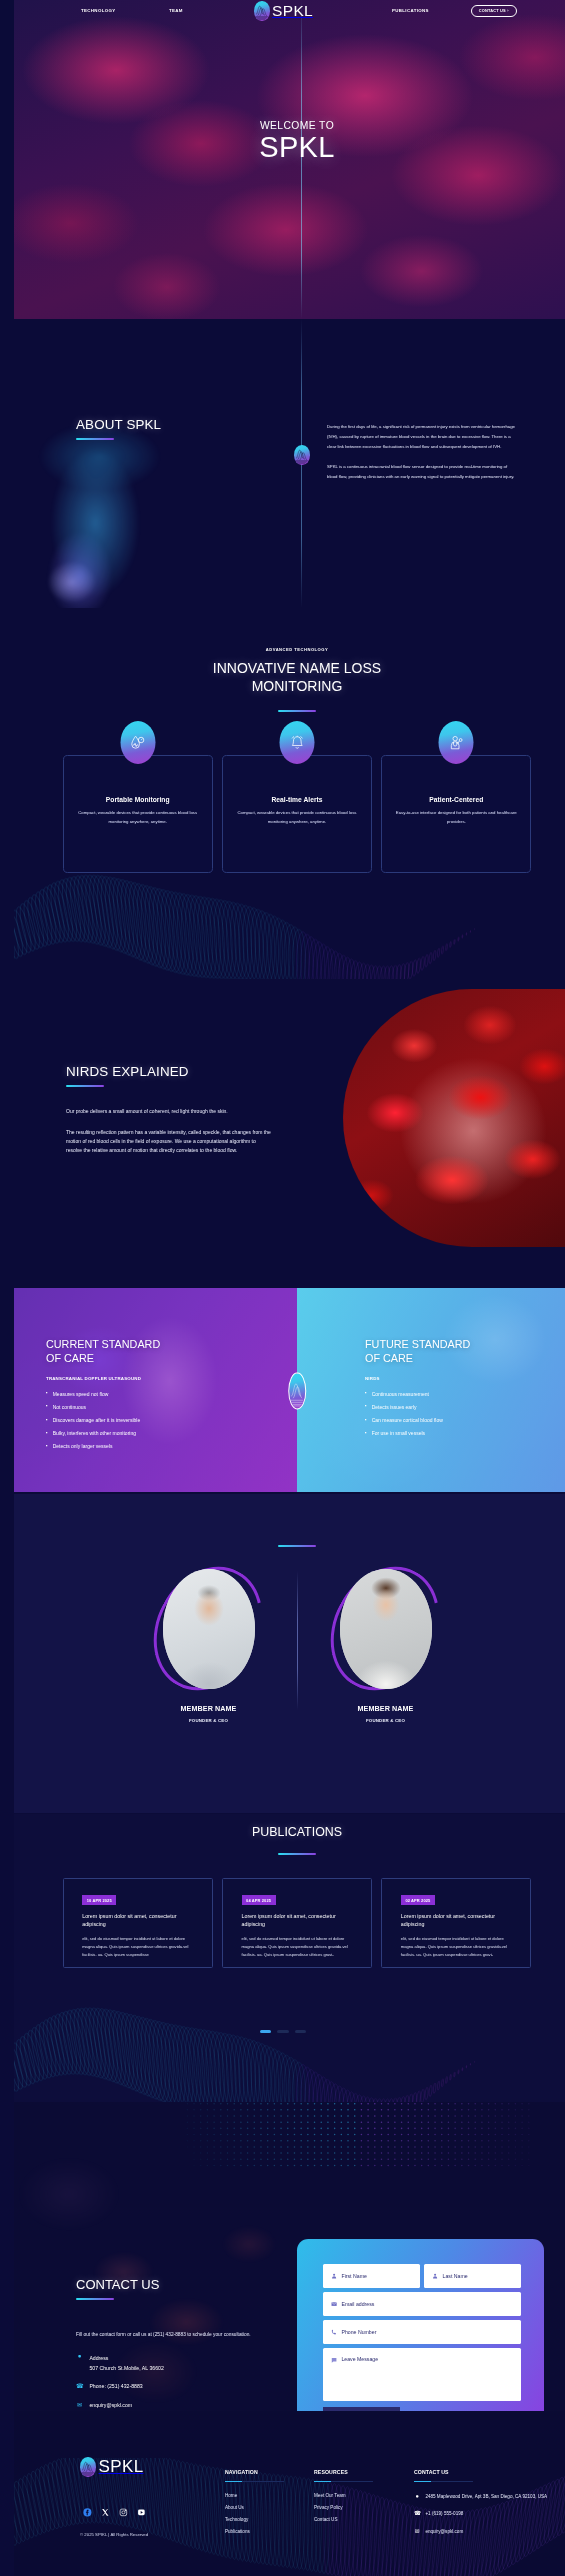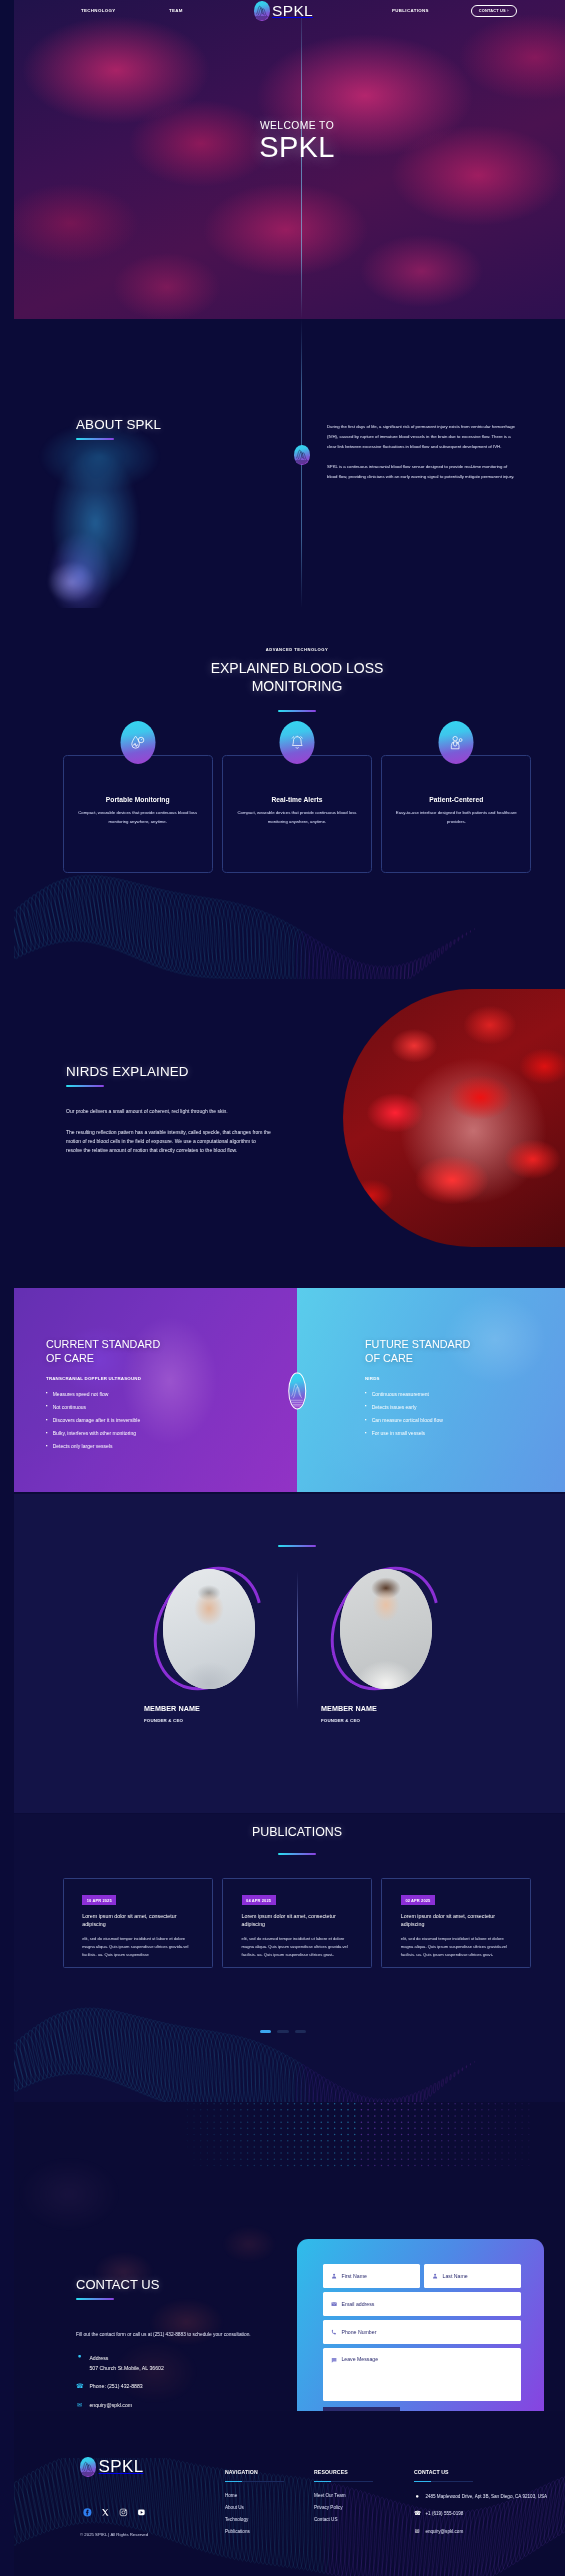--- a/index.html
+++ b/index.html
@@ -153,21 +153,21 @@
   #compare .mid svg { position:absolute; inset:0; width:100%; height:100%; }
 
   
   #team { top:1494px; height:319px; background:#131347; }
   #team .title { position:absolute; top:23px; width:100%; text-align:center;
     font-size:12.4px; font-weight:300; color:#fff; text-shadow:0 0 7.2px rgba(255,255,255,.35); }
   #team .rule { position:absolute; top:45px; left:50%; transform:translateX(-50%); }
   #team .vline { position:absolute; left:283px; top:77px; height:139px; width:0.5px;
     background:linear-gradient(180deg,rgba(140,160,255,0),rgba(150,170,255,.5) 35%,rgba(150,170,255,.5) 70%,rgba(140,160,255,0)); }
   .members { position:absolute; top:70px; left:0; width:566px; display:flex; justify-content:center; gap:48px; }
-  .member { width:129px; text-align:left; }
+  .member { width:129px; text-align:center; }
   .m-wrap { position:relative; width:129px; height:129px; margin:0 auto; }
   .m-ring { position:absolute; left:13.4px; top:0; width:102px; height:129px; border-radius:50%;
     border:3.1px solid #8b2fd6; border-right-color:transparent; transform:rotate(28deg); }
   .m-photo { position:absolute; left:18.5px; top:5.2px; width:92px; height:120px; border-radius:50%;
     overflow:hidden; background:#cfd3d8; }
   .m-photo .p1 { position:absolute; inset:0;
     background:
       radial-gradient(ellipse 24px 28px at 50% 33%, #e2b89a, transparent 62%),
       radial-gradient(ellipse 19.6px 13.4px at 50% 20%, #9a9a99, transparent 60%),
       radial-gradient(ellipse 46px 36px at 50% 96%, #b9bfc6, transparent 62%),
@@ -313,21 +313,21 @@
 
   <div class="right">
     <p>During the first days of life, a significant risk of permanent injury exists from ventricular hemorrhage (IVH), caused by rupture of immature blood vessels in the brain due to excessive flow. There is a clear link between excessive fluctuations in blood flow and subsequent development of IVH.</p>
     <p>SPKL is a continuous intracranial blood flow sensor designed to provide real-time monitoring of blood flow,  providing clinicians with an early warning signal to potentially mitigate permanent injury.</p>
   </div>
 </section>
 
 <section class="sec" id="features">
   <div class="kicker">ADVANCED TECHNOLOGY</div>
   <div class="title">
-    <span>EXPLAINED BLOOD LOSS</span><br>
+    <span>INNOVATIVE NAME LOSS</span><br>
     <span>MONITORING</span>
   </div>
   <div class="rule"></div>
 
   <div class="cards">
     <div class="card">
       <div class="ic">
         <svg viewBox="0 0 32 32" fill="none" stroke="#fff" stroke-width="1.4">
           <path d="M13 4 C13 4 6 13 6 19 a7 7 0 0 0 14 0 C20 13 13 4 13 4 Z"></path>
           <path d="M8 20 l2.5 0 1.5-3 2 6 1.5-3 2.5 0"></path>

